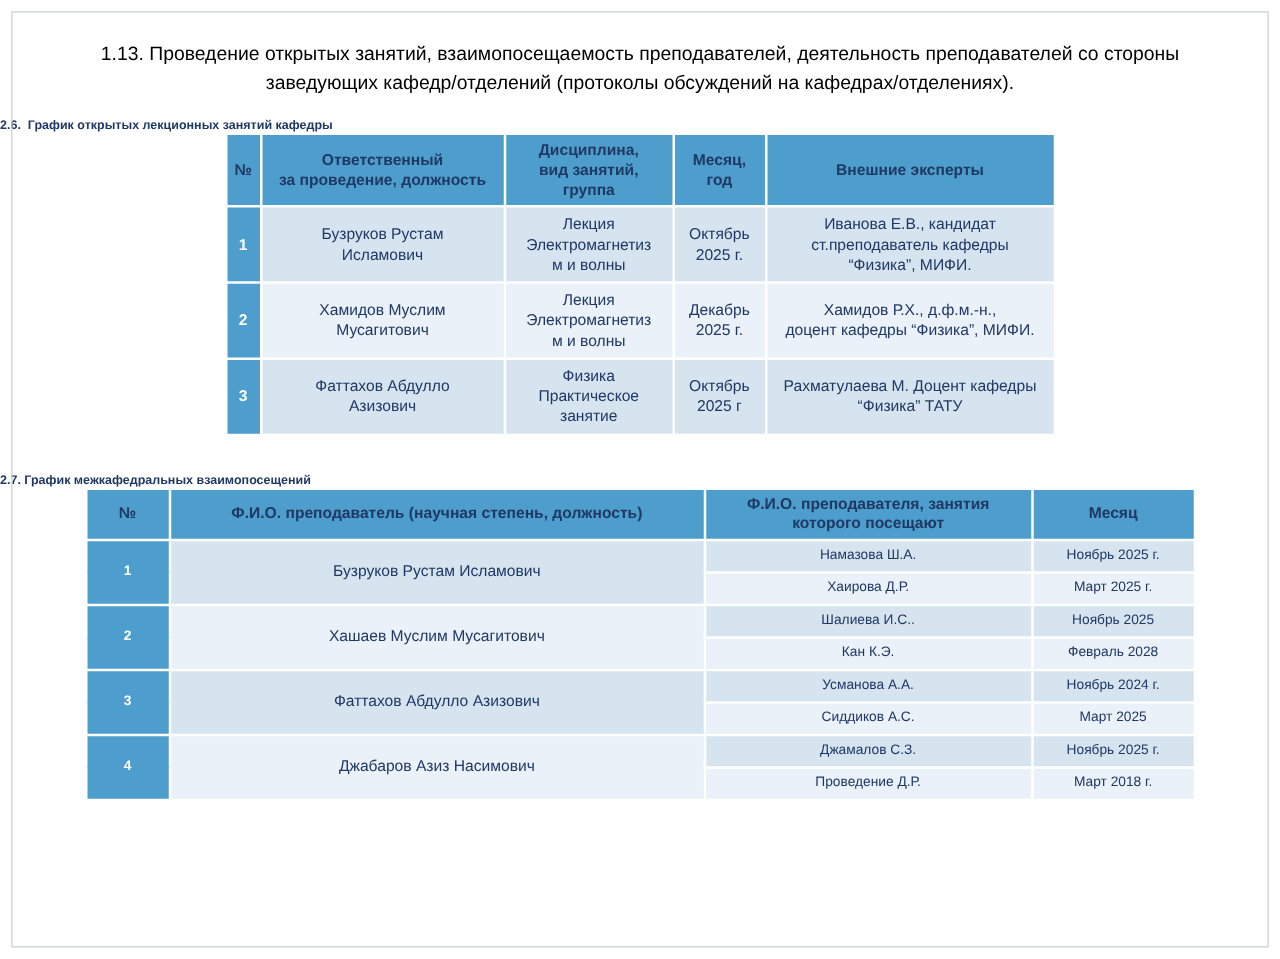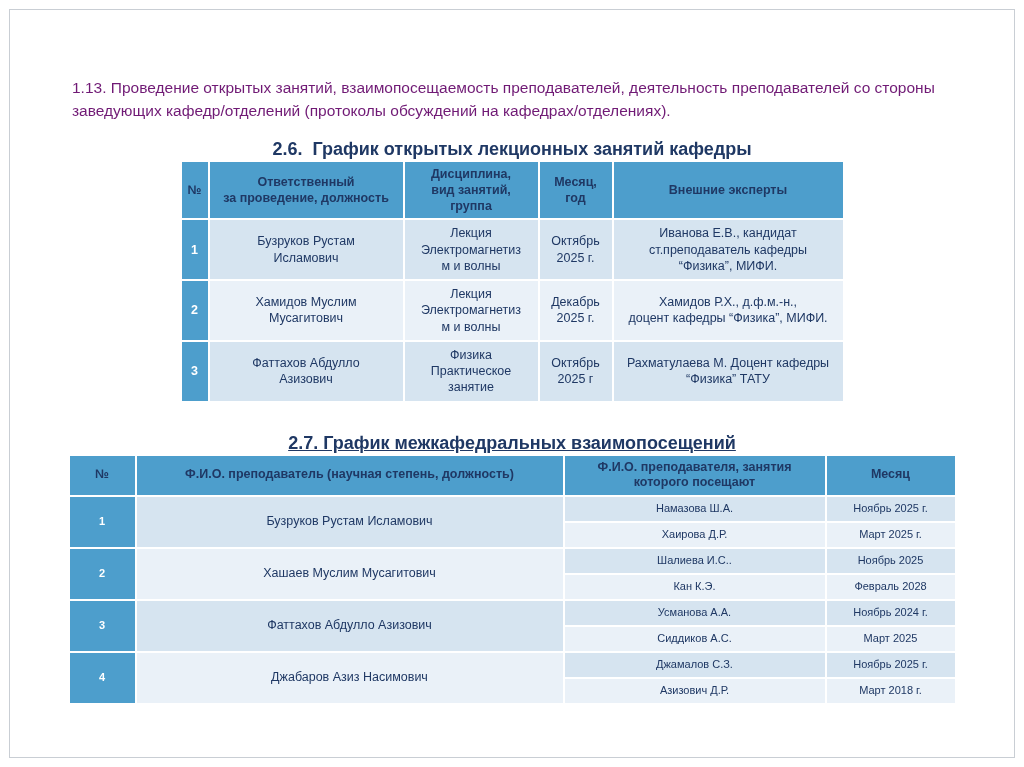--- a/index.html
+++ b/index.html
@@ -16,37 +16,37 @@
     background: #ffffff;
     overflow: hidden;
   }
   .frame {
     position: absolute;
     inset: 9px;
     border: 1px solid #c9ced4;
     pointer-events: none;
   }
   .title {
-    margin: 76px auto 0;
+    margin: 32px auto 0;
     max-width: 880px;
+    text-align: center;
     font-size: 15.5px;
     line-height: 1.5;
-    color: #701a75;
+    color: #000000;
   }
   .section-heading {
     margin: 16px auto 0;
-    text-align: center;
-    font-size: 18px;
+    text-align: left;
+    font-size: 10px;
     font-weight: bold;
     color: #1F3864;
     white-space: pre-wrap;
   }
   .section-heading.second {
     margin-top: 30px;
-    text-decoration: underline;
   }
   table.t {
     border-collapse: collapse;
     table-layout: fixed;
     margin: 0 auto;
   }
   table.t th, table.t td {
     border: 2px solid #ffffff;
     white-space: pre-line;
     text-align: center;
@@ -219,18 +219,18 @@
         <td class="band-b">Март 2025</td>
       </tr>
 
       <tr>
         <td class="num-cell" rowspan="2">4</td>
         <td class="teacher band-b" rowspan="2">Джабаров Азиз Насимович</td>
         <td class="band-a">Джамалов С.З.</td>
         <td class="band-a">Ноябрь 2025 г.</td>
       </tr>
       <tr>
-        <td class="band-b">Азизович Д.Р.</td>
+        <td class="band-b">Проведение Д.Р.</td>
         <td class="band-b">Март 2018 г.</td>
       </tr>
     </tbody>
   </table>
 </div>
 
 </body></html>

